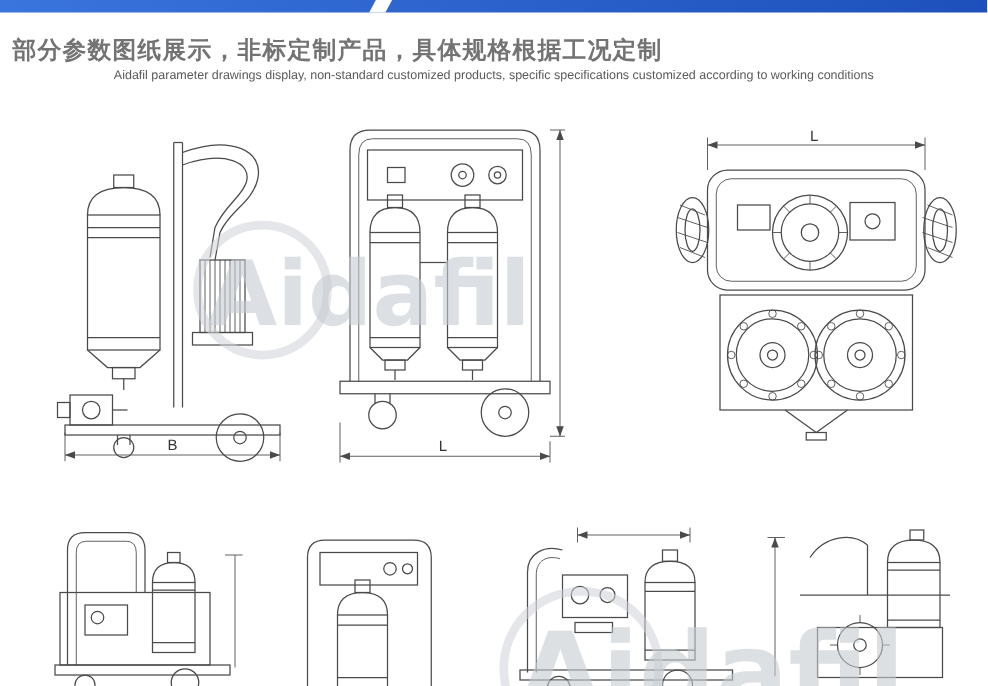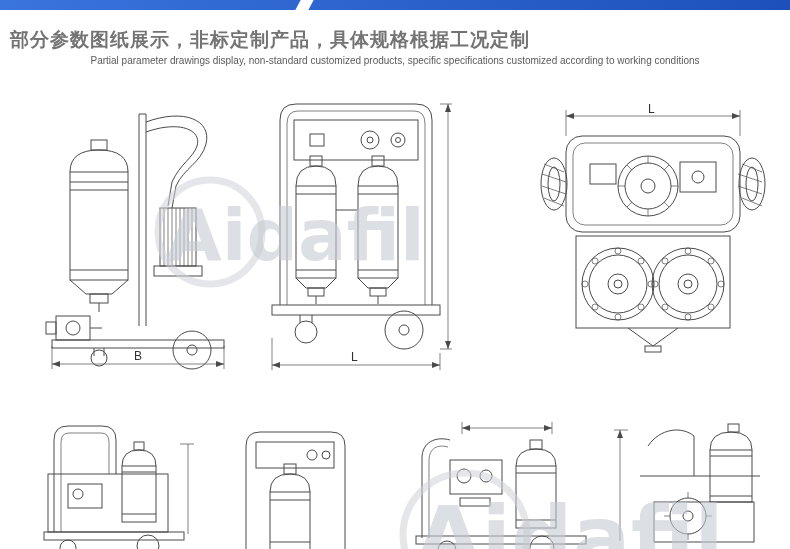--- a/index.html
+++ b/index.html
@@ -31,21 +31,21 @@
 </head>
 <body>
 
 <div class="page">
 
   <div class="top-band">
     <div class="band-notch"></div>
   </div>
 
   <div class="title">部分参数图纸展示，非标定制产品，具体规格根据工况定制</div>
-  <div class="subtitle">Partial parameter drawings display, non-standard customized products, specific specifications customized according to working conditions</div>
+  <div class="subtitle">Aidafil parameter drawings display, non-standard customized products, specific specifications customized according to working conditions</div>
 
   <div class="canvas">
 
     <svg class="draw" style="left:42px;top:8px;" width="200" height="285" viewBox="0 0 200 285">
       <g>
         <rect x="49" y="52" width="16" height="10"></rect>
         <path d="M28 84 Q28 62 57 62 Q86 62 86 84"></path>
         <rect x="28" y="84" width="58" height="108"></rect>
         <line x1="28" y1="94" x2="86" y2="94"></line>
         <line x1="28" y1="102" x2="86" y2="102"></line>

